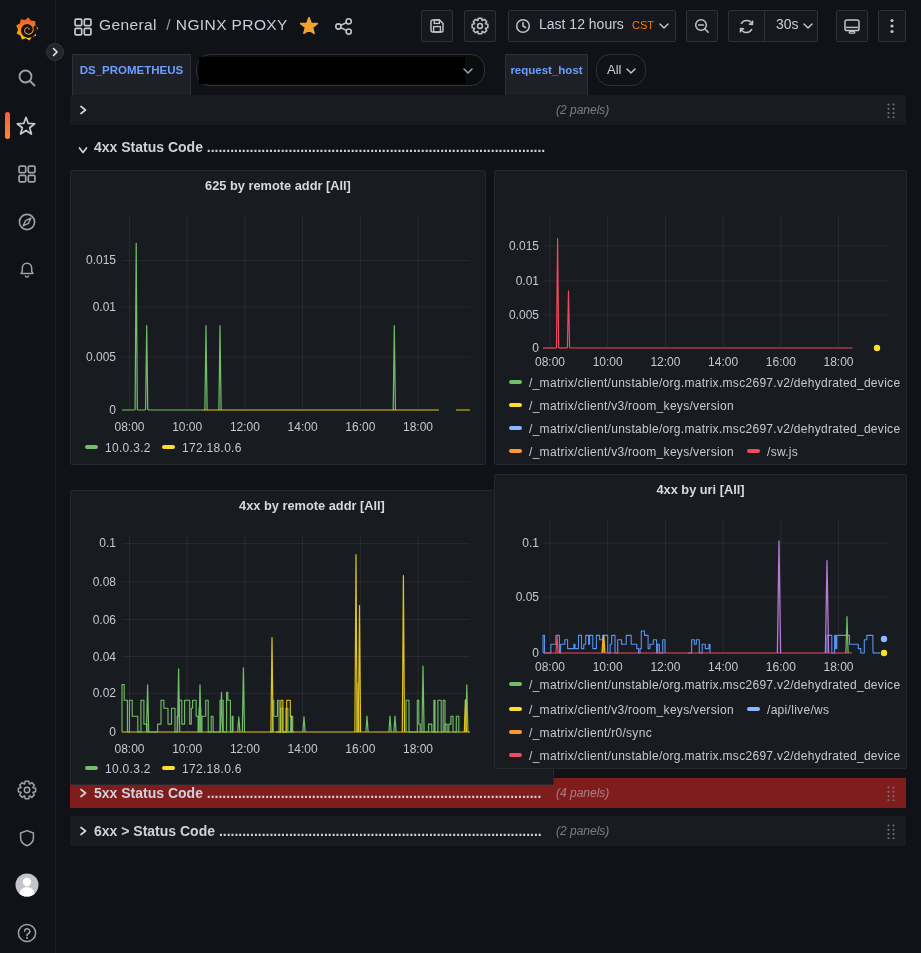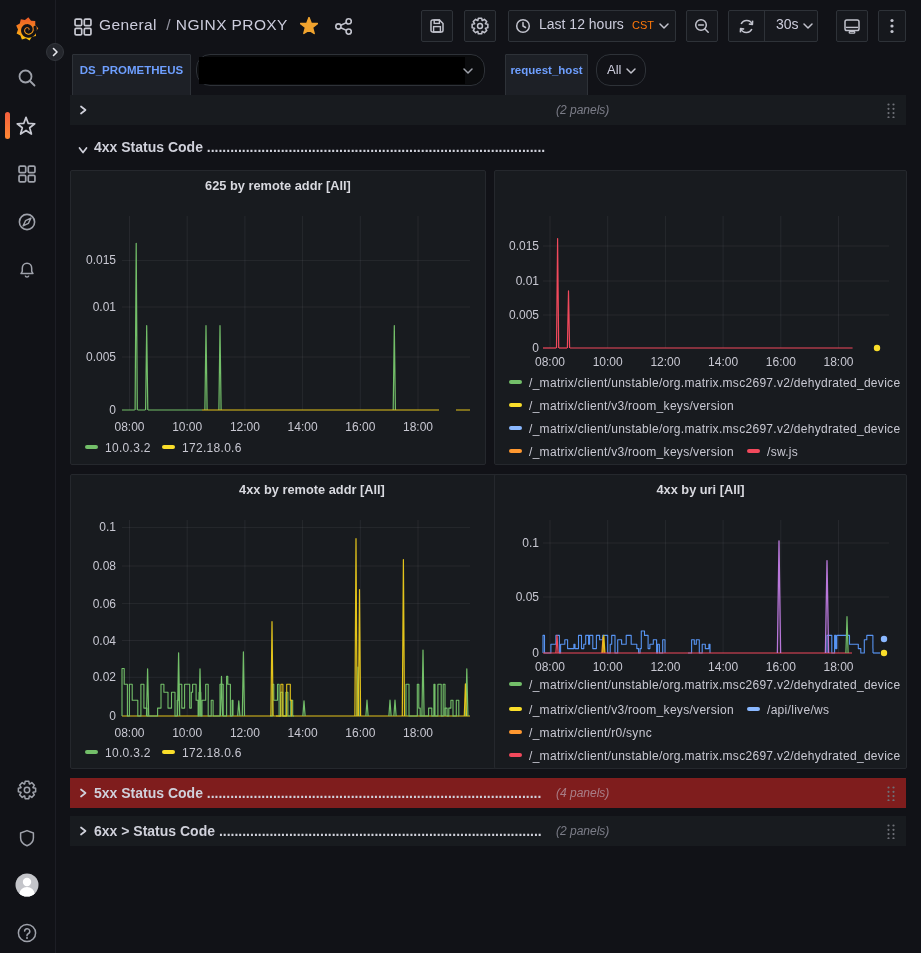--- a/index.html
+++ b/index.html
@@ -304,21 +304,21 @@
       <rect x="14" y="232" width="13" height="4" rx="2" fill="#fade2a"></rect>
       <text x="34" y="239" class="lg">/_matrix/client/v3/room_keys/version</text>
       <rect x="14" y="255" width="13" height="4" rx="2" fill="#8ab8ff"></rect>
       <text x="34" y="262" class="lg">/_matrix/client/unstable/org.matrix.msc2697.v2/dehydrated_device</text>
       <rect x="14" y="278" width="13" height="4" rx="2" fill="#ff9830"></rect>
       <text x="34" y="285" class="lg">/_matrix/client/v3/room_keys/version</text>
       <rect x="252" y="278" width="13" height="4" rx="2" fill="#f2495c"></rect>
       <text x="272" y="285" class="lg">/sw.js</text>
     </svg>
 </div>
-<div class="panel" style="left:70px;top:474px;width:484px;height:295px">
+<div class="panel" style="left:70px;top:490px;width:484px;height:295px">
   <div class="ptitle">4xx by remote addr [All]</div>
   <svg class="abs" style="left:0;top:0" width="416" height="295">
       <line x1="58.5" y1="45" x2="58.5" y2="241" stroke="rgba(204,204,220,0.08)" stroke-width="1"></line>
       <line x1="116.2" y1="45" x2="116.2" y2="241" stroke="rgba(204,204,220,0.08)" stroke-width="1"></line>
       <line x1="173.9" y1="45" x2="173.9" y2="241" stroke="rgba(204,204,220,0.08)" stroke-width="1"></line>
       <line x1="231.6" y1="45" x2="231.6" y2="241" stroke="rgba(204,204,220,0.08)" stroke-width="1"></line>
       <line x1="289.3" y1="45" x2="289.3" y2="241" stroke="rgba(204,204,220,0.08)" stroke-width="1"></line>
       <line x1="347.0" y1="45" x2="347.0" y2="241" stroke="rgba(204,204,220,0.08)" stroke-width="1"></line>
       <line x1="51" y1="52.4" x2="399" y2="52.4" stroke="rgba(204,204,220,0.08)" stroke-width="1"></line>
       <text x="45" y="56.4" text-anchor="end" class="ax">0.1</text>

